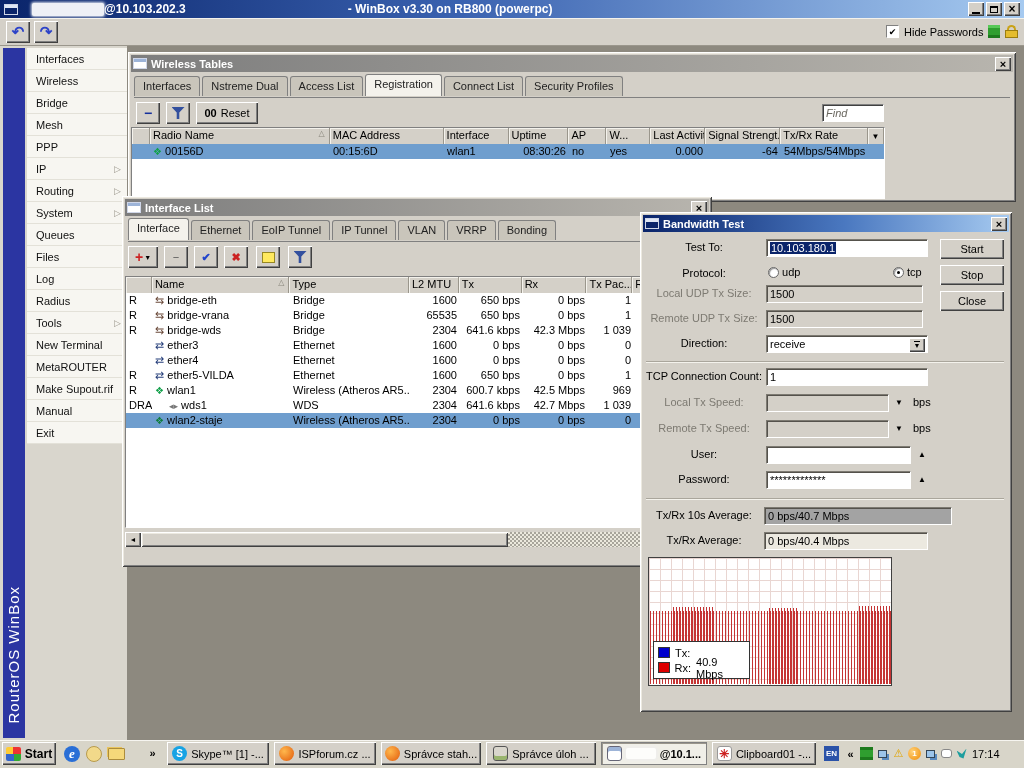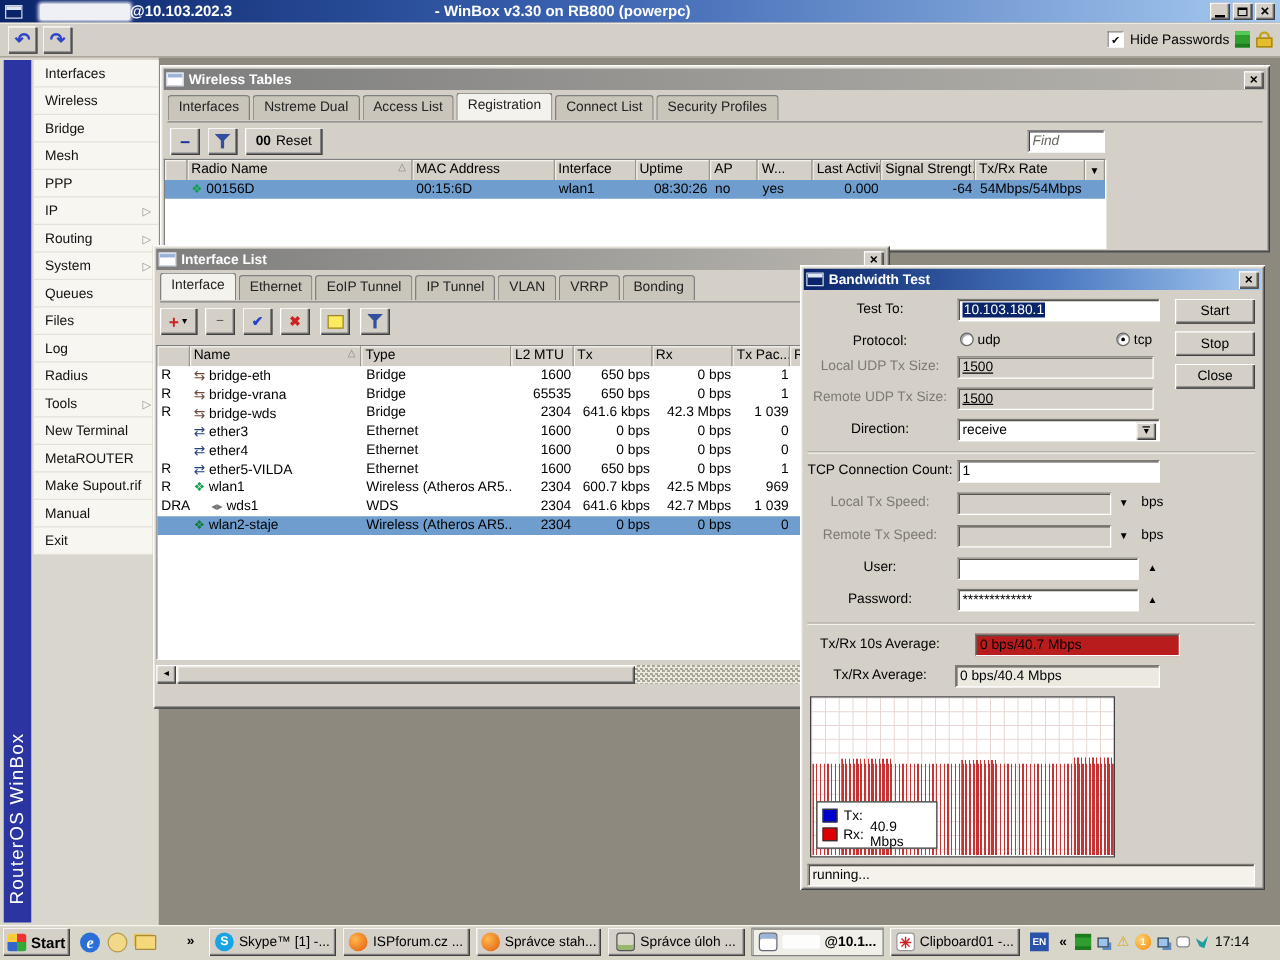--- a/index.html
+++ b/index.html
@@ -44,21 +44,21 @@
   #brand-stripe { position:absolute; left:3px; top:2px; width:22px; height:690px; background:#2b35a2; }
   #brand-text { position:absolute; left:2px; bottom:14px; width:18px; color:#fff; font-size:15px; writing-mode:vertical-rl; transform:rotate(180deg); letter-spacing:1px; }
   #menu { position:absolute; left:27px; top:2px; width:100px; background:#f7f6f1; }
   .mi { height:22px; line-height:22px; padding-left:9px; border-bottom:1px solid #e3e1d8; position:relative; color:#111; }
   .mi .sub { position:absolute; right:6px; top:0; color:#9a968c; font-size:9px; }
 
   
   .tblwrap { position:absolute; background:#fff; border:1px solid #808080; border-bottom-color:#fff; border-right-color:#fff; }
   .flabel { position:absolute; text-align:center; width:120px; }
   .field { position:absolute; height:18px; background:#fff; border:1px solid #7d7a72; border-bottom-color:#fff; border-right-color:#fff; box-shadow: inset 1px 1px 0 #55524c; padding:2px 3px; white-space:nowrap; overflow:hidden; }
-  .field.dis { background:#d4d0c8;text-decoration:underline; }
+  .field.dis { background:#d4d0c8; }
   .combo-btn { position:absolute; width:16px; height:14px; top:2px; right:2px; font-size:8px; }
   .dlg-btn { position:absolute; left:300px; width:64px; height:20px; }
   .radio { width:11px; height:11px; border-radius:50%; background:#fff; border:1px solid #666; box-shadow: inset 1px 1px 1px #999; display:inline-block; position:relative; vertical-align:-2px; }
   .radio.on::after { content:""; position:absolute; left:3px; top:3px; width:3px; height:3px; border-radius:50%; background:#000; }
   .spin { font-size:8px; color:#000; }
   #bw-chart { position:absolute; left:8px; top:345px; width:244px; height:129px; background:#fff; border:1px solid #404040;
       background-image: linear-gradient(#e9d6d2 1px, transparent 1px), linear-gradient(90deg,#e9d6d2 1px, transparent 1px);
       background-size:11px 11px; overflow:hidden; }
   .bars { position:absolute; bottom:1px; background:repeating-linear-gradient(90deg,#c53434 0,#c53434 1px,rgba(0,0,0,0) 1px,rgba(0,0,0,0) 3px); }
   #bw-legend { position:absolute; left:4px; bottom:6px; width:97px; height:38px; background:#fff; border:1px solid #333; padding:3px 4px; }
@@ -386,21 +386,21 @@
     <div class="field" style="top:234px;left:126px;width:145px"><span></span></div>
     <span class="spin" style="position:absolute;top:238px;left:278px">▲</span>
 
     <div class="flabel lbl" style="top:261px;left:4px">Password:</div>
     <div class="field" style="top:259px;left:126px;width:145px"><span>*************</span></div>
     <span class="spin" style="position:absolute;top:263px;left:278px">▲</span>
 
     <div style="position:absolute;top:286px;left:6px;width:358px;border-top:1px solid #aaa69c;border-bottom:1px solid #f4f2ec"></div>
 
     <div class="flabel lbl" style="top:297px;left:4px">Tx/Rx 10s Average:</div>
-    <div class="field" style="top:295px;left:140px;width:164px;background:#b91c1c"><span>0 bps/40.7 Mbps</span></div>
+    <div class="field" style="top:295px;left:124px;width:188px;background:#a3a3a3"><span>0 bps/40.7 Mbps</span></div>
 
     <div class="flabel lbl" style="top:322px;left:4px">Tx/Rx Average:</div>
     <div class="field" style="top:320px;left:124px;width:164px;background:#ece9e0"><span>0 bps/40.4 Mbps</span></div>
 
     <div class="btn dlg-btn" style="top:27px">
         <span>Start</span>
       </div>
     <div class="btn dlg-btn" style="top:53px">
         <span>Stop</span>
       </div>
@@ -419,21 +419,20 @@
             <span>Tx:</span>
             <span></span>
           </div>
         <div class="leg-row">
             <span class="leg-sq" style="background:#dd0000"></span>
             <span>Rx:</span>
             <span>40.9 Mbps</span>
           </div>
       </div>
     </div>
-    <div class="field" style="top:479px;left:6px;width:358px;background:#f4f2ea"><span>running...</span></div>
   </div>
 
   <div id="taskbar">
     <div class="btn tk-btn" style="left:2px;width:54px;font-weight:bold;font-size:12px">
       <span style="width:15px;height:14px;border-radius:2px;background:conic-gradient(#e33 0 25%, #3a3 0 50%, #36c 0 75%, #fc3 0 100%);flex:0 0 auto"></span>
       <span>Start</span>
     </div>
     <span class="tray-ic" style="left:64px;top:6px;width:16px;height:16px;border-radius:50%;background:#2a6fd6;color:#fff;font-family:'Liberation Serif',serif;font-style:italic;font-weight:bold;font-size:13px">
         <span>e</span>
       </span>

